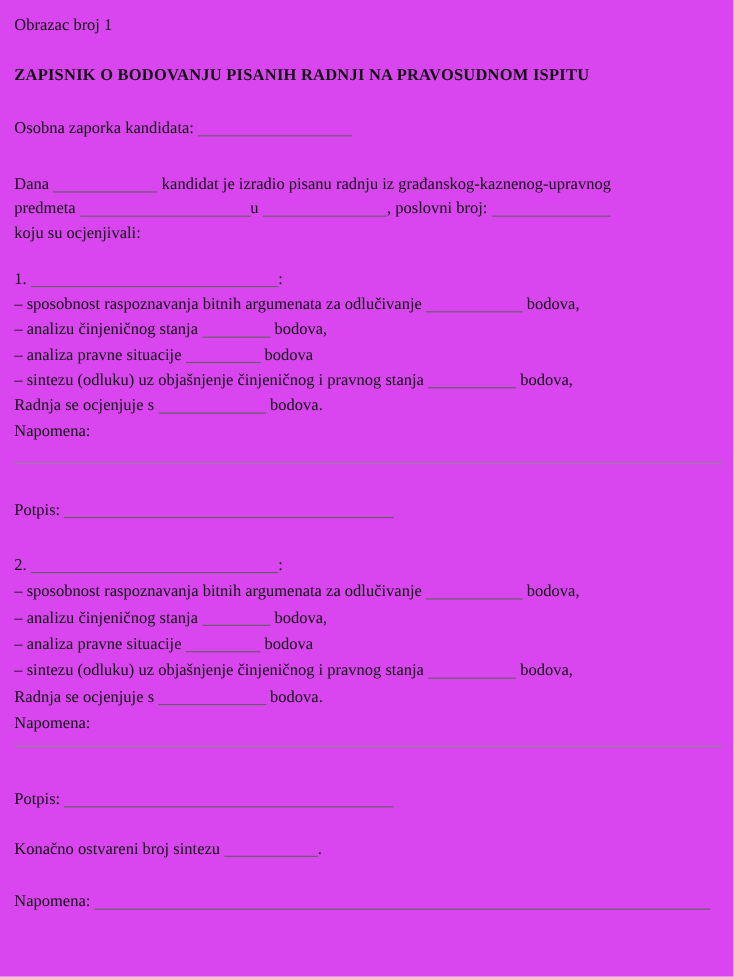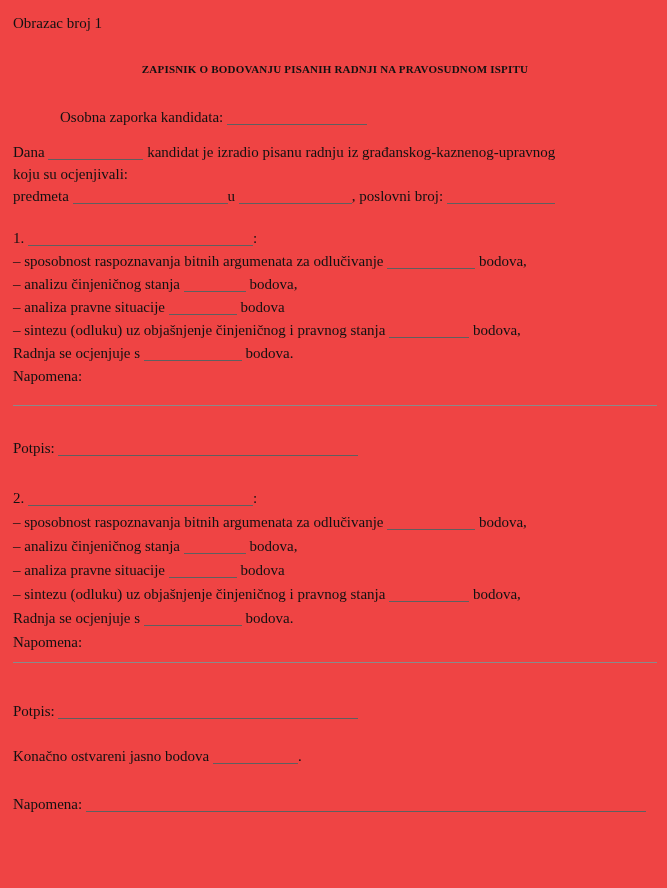--- a/index.html
+++ b/index.html
@@ -1,41 +1,40 @@
 <!DOCTYPE html>
 <html><head>
 <meta charset="utf-8">
 <style>
   html,body{margin:0;padding:0;background:#fff;}
   .page{
     position:relative;
     width:667px;height:888px;
     box-sizing:border-box;
     padding:14px 10px 0 13px;
-    background:#ef4444;
+    background:#d946ef;
     color:#111;
     font-family:"Liberation Serif","DejaVu Serif",serif;
     font-size:15px;
     overflow:hidden;
   }
   .ln{line-height:19px;white-space:nowrap;}
   .para .ln{line-height:22px;}
   .sec1 .ln{line-height:23px;}
   .sec2 .ln{line-height:24px;}
   .title{
     margin-top:27px;
     line-height:19px;
-    text-align:center;
     font-weight:bold;
-    font-size:11px;
+    font-size:15px;
     letter-spacing:.2px;
     white-space:nowrap;
   }
-  .osobna{margin-top:29px;margin-left:47px;}
-  .para{margin-top:14px;}
+  .osobna{margin-top:29px;}
+  .para{margin-top:30px;}
   .sec1{margin-top:20px;}
   .sec2{margin-top:28px;}
   .rule{height:0;border-bottom:1px solid #8a8a8a;}
   .rule1{margin-top:17px;}
   .rule2{margin-top:8px;}
   .potpis1{margin-top:33px;}
   .potpis2{margin-top:39px;}
   .konacno{margin-top:26px;}
   .nap-final{margin-top:29px;}
   
@@ -57,22 +56,22 @@
 <div class="page">
 
   <div class="ln">Obrazac broj 1</div>
 
   <div class="title">ZAPISNIK O BODOVANJU PISANIH RADNJI NA PRAVOSUDNOM ISPITU</div>
 
   <div class="ln osobna"><span>Osobna zaporka kandidata:</span> <span class="bl w140"></span></div>
 
   <div class="para">
     <div class="ln"><span>Dana</span> <span class="bl w95"></span> <span>kandidat je izradio pisanu radnju iz građanskog-kaznenog-upravnog</span></div>
+    <div class="ln"><span>predmeta</span> <span class="bl w155"></span><span>u</span> <span class="bl w113"></span><span>, poslovni broj:</span> <span class="bl w108"></span></div>
     <div class="ln">koju su ocjenjivali:</div>
-    <div class="ln"><span>predmeta</span> <span class="bl w155"></span><span>u</span> <span class="bl w113"></span><span>, poslovni broj:</span> <span class="bl w108"></span></div>
   </div>
 
   <div class="sec1">
     <div class="ln"><span>1.</span> <span class="bl w225"></span><span>:</span></div>
     <div class="ln"><span>– sposobnost raspoznavanja bitnih argumenata za odlučivanje</span> <span class="bl w88"></span> <span>bodova,</span></div>
     <div class="ln"><span>– analizu činjeničnog stanja</span> <span class="bl w62"></span> <span>bodova,</span></div>
     <div class="ln"><span>– analiza pravne situacije</span> <span class="bl w68"></span> <span>bodova</span></div>
     <div class="ln"><span>– sintezu (odluku) uz objašnjenje činjeničnog i pravnog stanja</span> <span class="bl w80"></span> <span>bodova,</span></div>
     <div class="ln"><span>Radnja se ocjenjuje s</span> <span class="bl w98"></span> <span>bodova.</span></div>
     <div class="ln">Napomena:</div>
@@ -89,17 +88,17 @@
     <div class="ln"><span>– analiza pravne situacije</span> <span class="bl w68"></span> <span>bodova</span></div>
     <div class="ln"><span>– sintezu (odluku) uz objašnjenje činjeničnog i pravnog stanja</span> <span class="bl w80"></span> <span>bodova,</span></div>
     <div class="ln"><span>Radnja se ocjenjuje s</span> <span class="bl w98"></span> <span>bodova.</span></div>
     <div class="ln">Napomena:</div>
   </div>
 
   <div class="rule rule2"></div>
 
   <div class="ln potpis2"><span>Potpis:</span> <span class="bl w300"></span></div>
 
-  <div class="ln konacno"><span>Konačno ostvareni jasno bodova</span> <span class="bl w85"></span><span>.</span></div>
+  <div class="ln konacno"><span>Konačno ostvareni broj sintezu</span> <span class="bl w85"></span><span>.</span></div>
 
   <div class="ln nap-final"><span>Napomena:</span> <span class="bl w560"></span></div>
 
 </div>
 
 </body></html>

